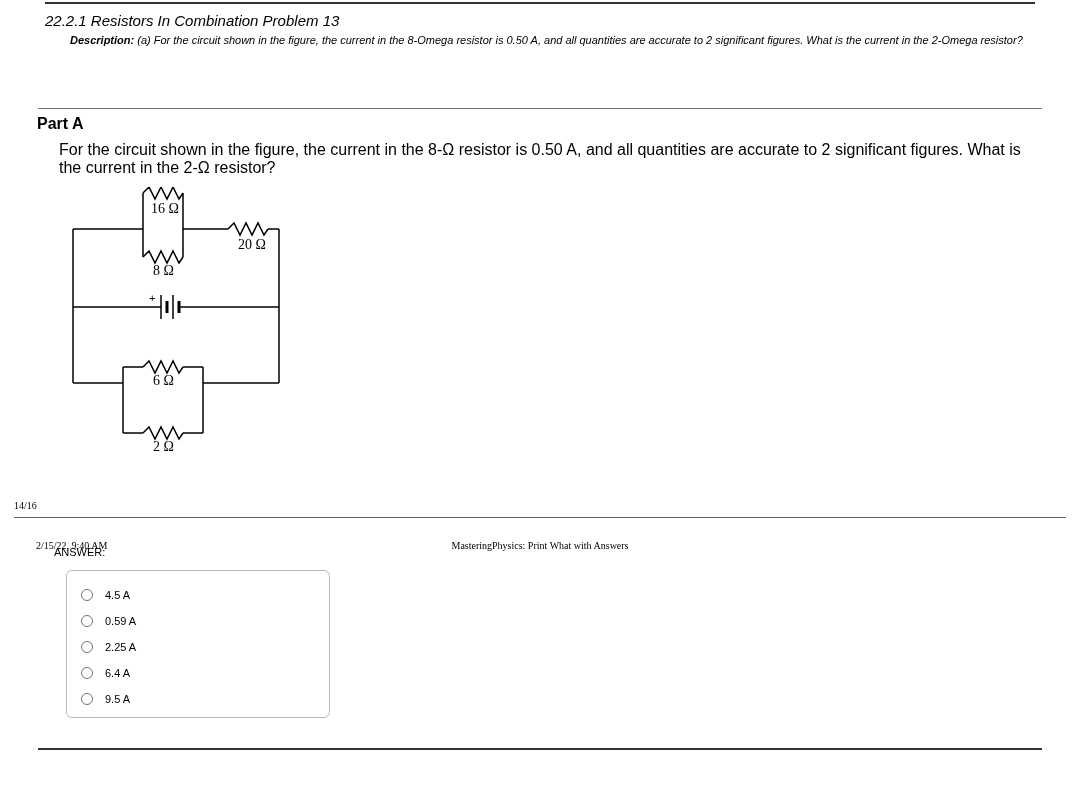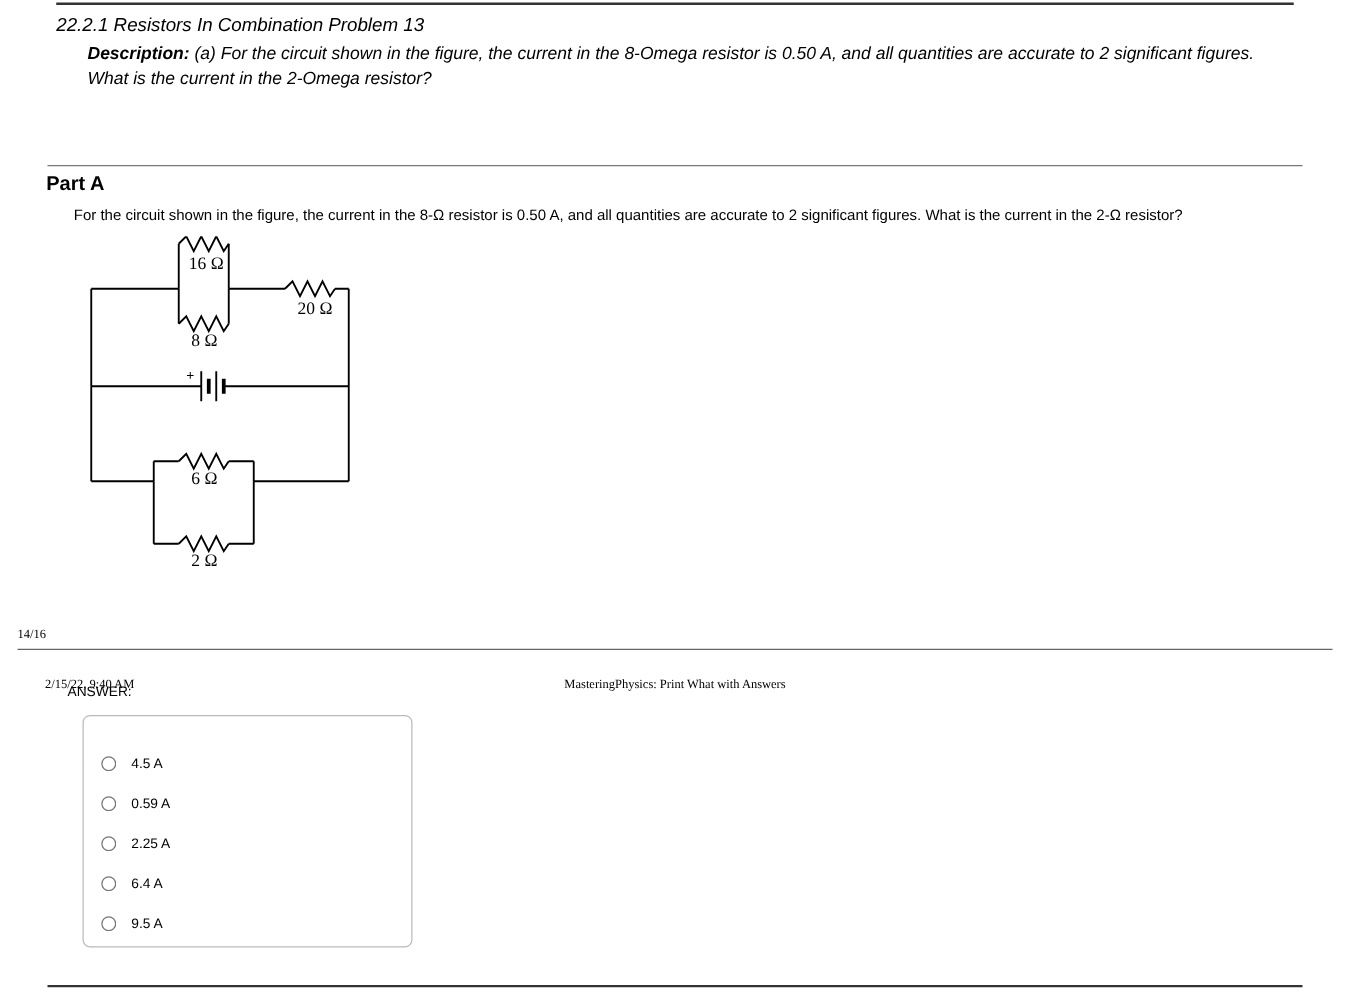--- a/index.html
+++ b/index.html
@@ -22,21 +22,21 @@
     .header-section {
       padding: 8px 45px 0 45px;
       font-style: italic;
     }
     .title {
       font-size: 15px;
       font-weight: normal;
       margin-bottom: 4px;
     }
     .description-line {
-      font-size: 14px;
+      font-size: 11px;
       line-height: 1.4;
       padding-left: 25px;
     }
     .desc-label {
       font-weight: bold;
     }
     .divider {
       border: none;
       border-top: 1px solid #777;
       margin: 60px 38px 6px 38px;
@@ -44,21 +44,21 @@
     .part-a {
       padding: 0 45px;
     }
     .part-label {
       font-size: 16px;
       font-weight: bold;
       margin-bottom: 8px;
       margin-left: -8px;
     }
     .part-question {
-      font-size: 12px;
+      font-size: 16px;
       margin-left: 14px;
       margin-bottom: 10px;
     }
     .omega { font-family: Arial, sans-serif; }
     .circuit-wrap {
       margin-left: 18px;
       margin-top: 4px;
       margin-bottom: 18px;
     }
     .circuit {
@@ -102,21 +102,21 @@
     .answers-box {
       margin: 0 0 30px 66px;
       width: 264px;
       border: 1px solid #bbb;
       border-radius: 6px;
       padding: 12px 14px 8px 14px;
     }
     .answer-option {
       display: flex;
       align-items: flex-end;
-      margin: 20px 0 14px 0;
+      margin: 6px 0 14px 0;
       font-size: 11px;
     }
     .answer-option:last-child { margin-bottom: 4px; }
     .answer-option input {
       margin-right: 12px;
       width: 12px;
       height: 12px;
     }
     .bot-divider {
       border: none;

